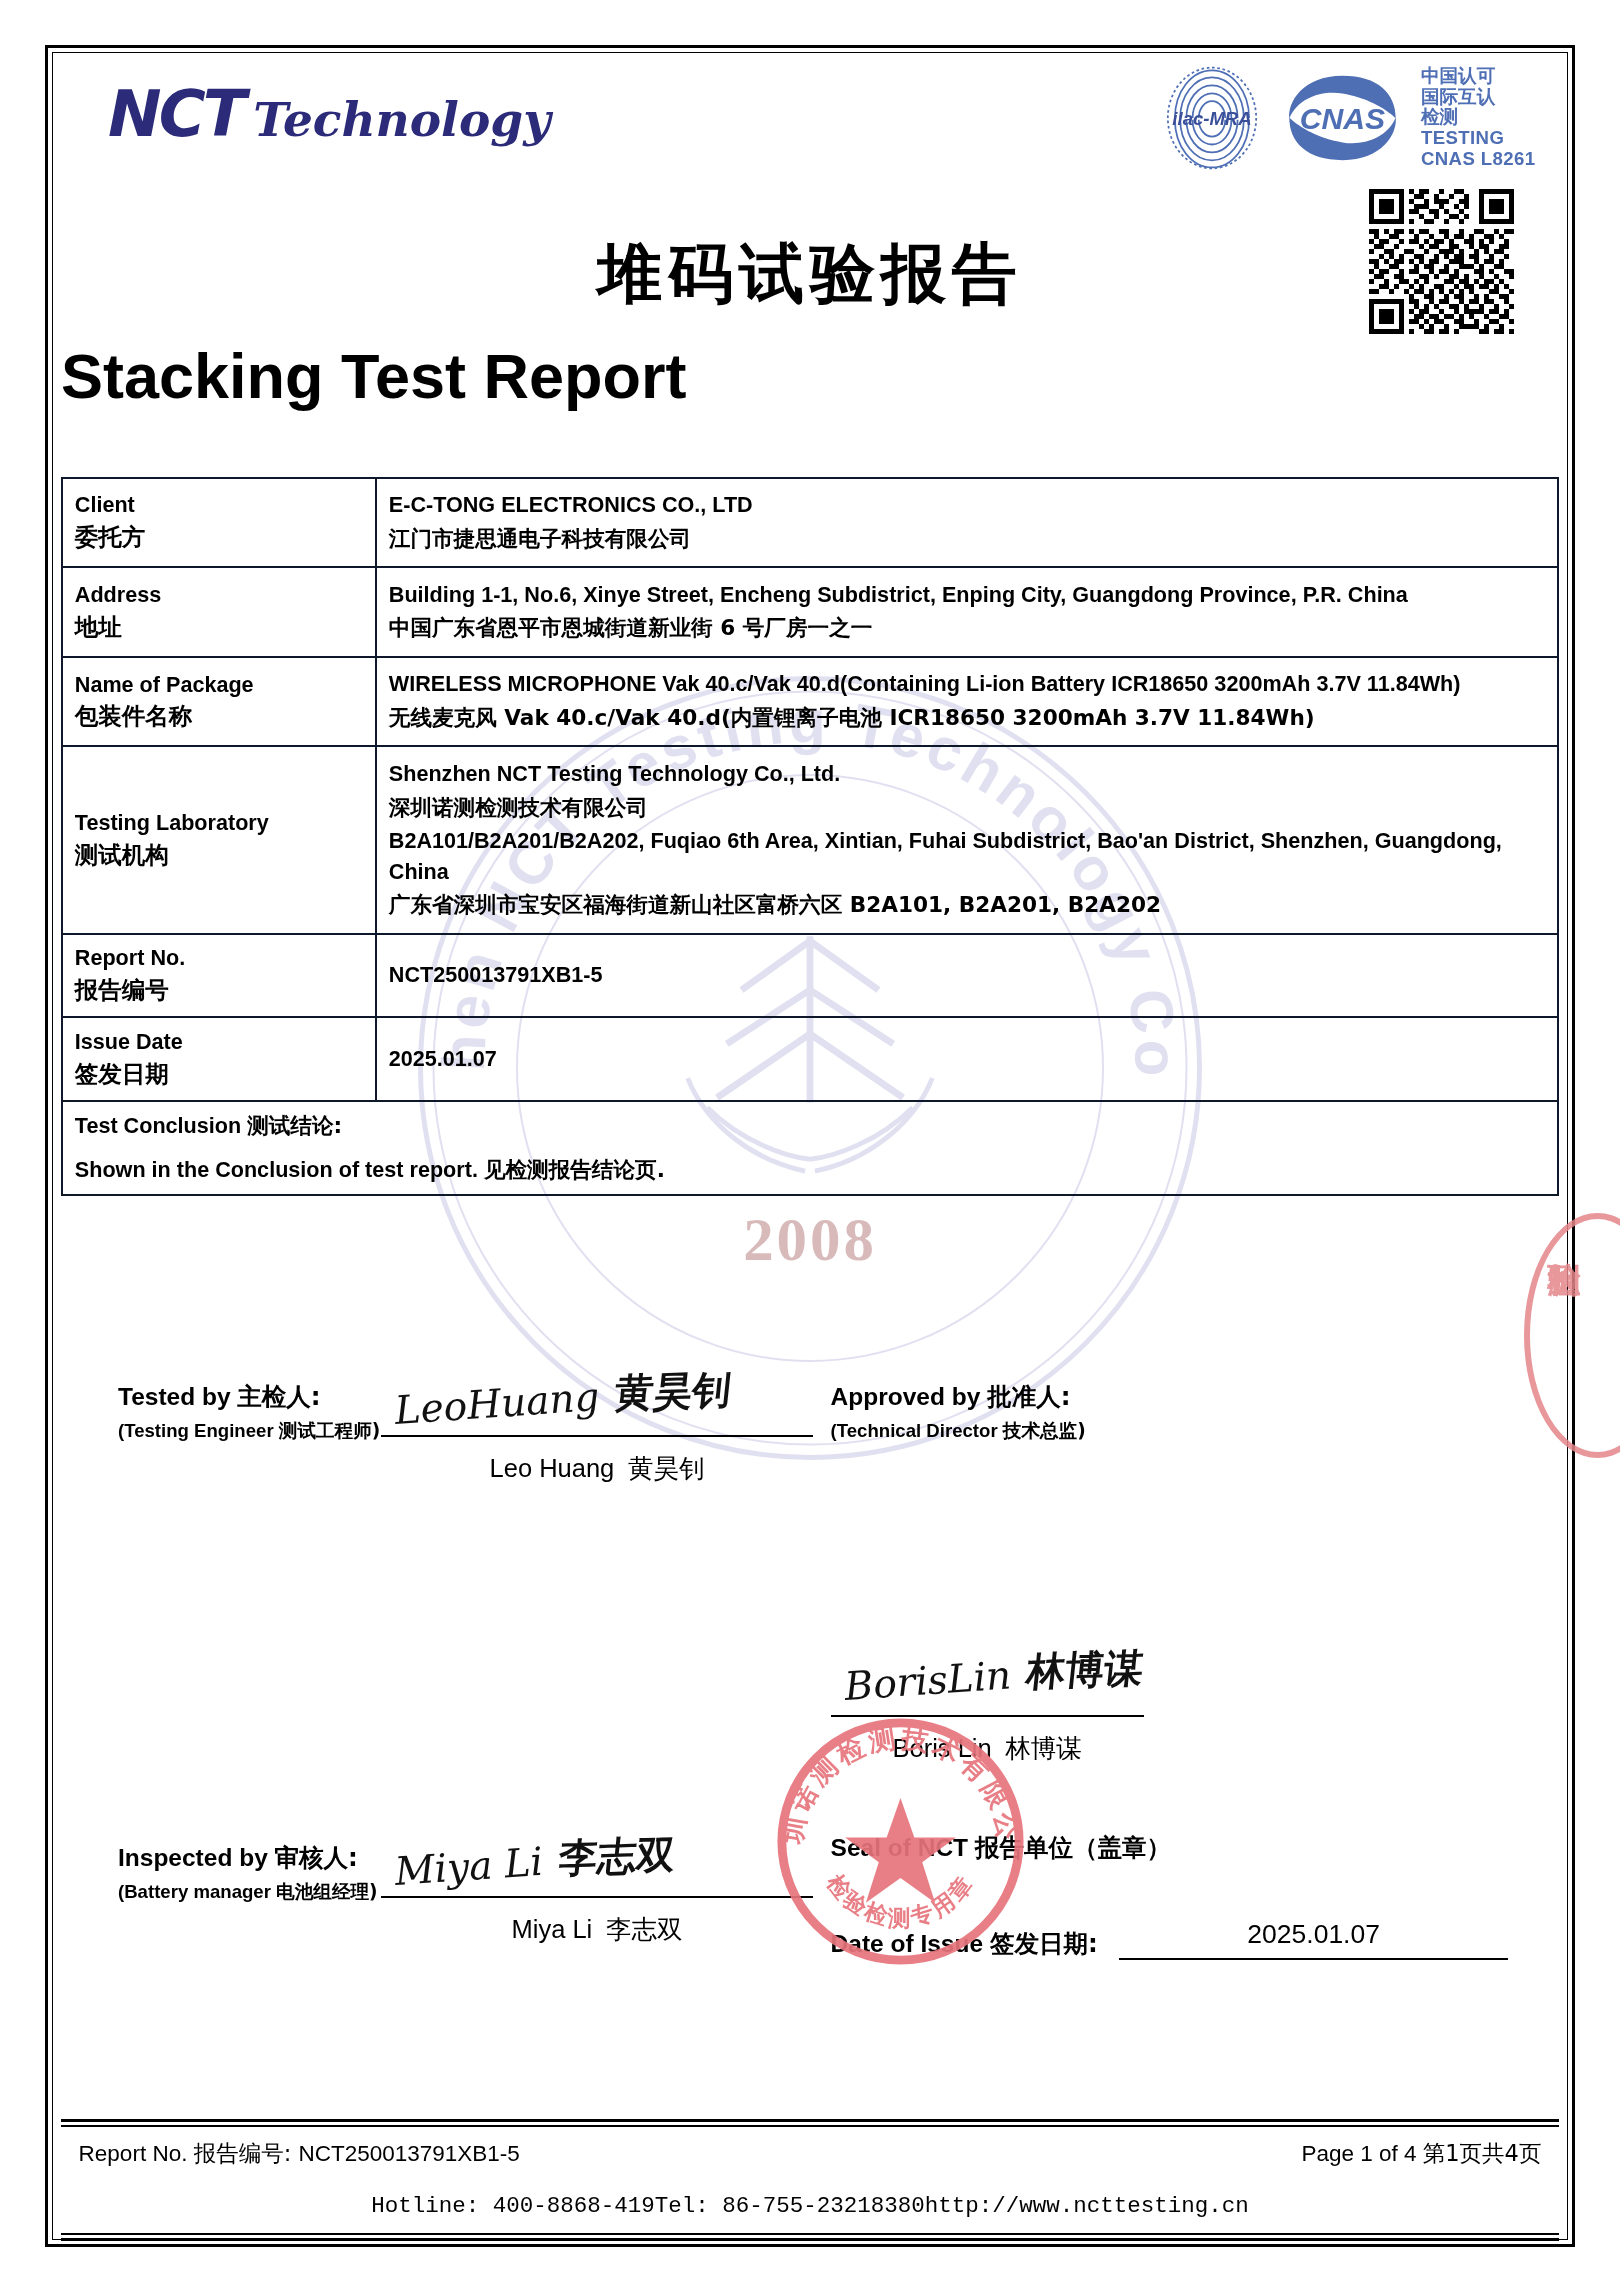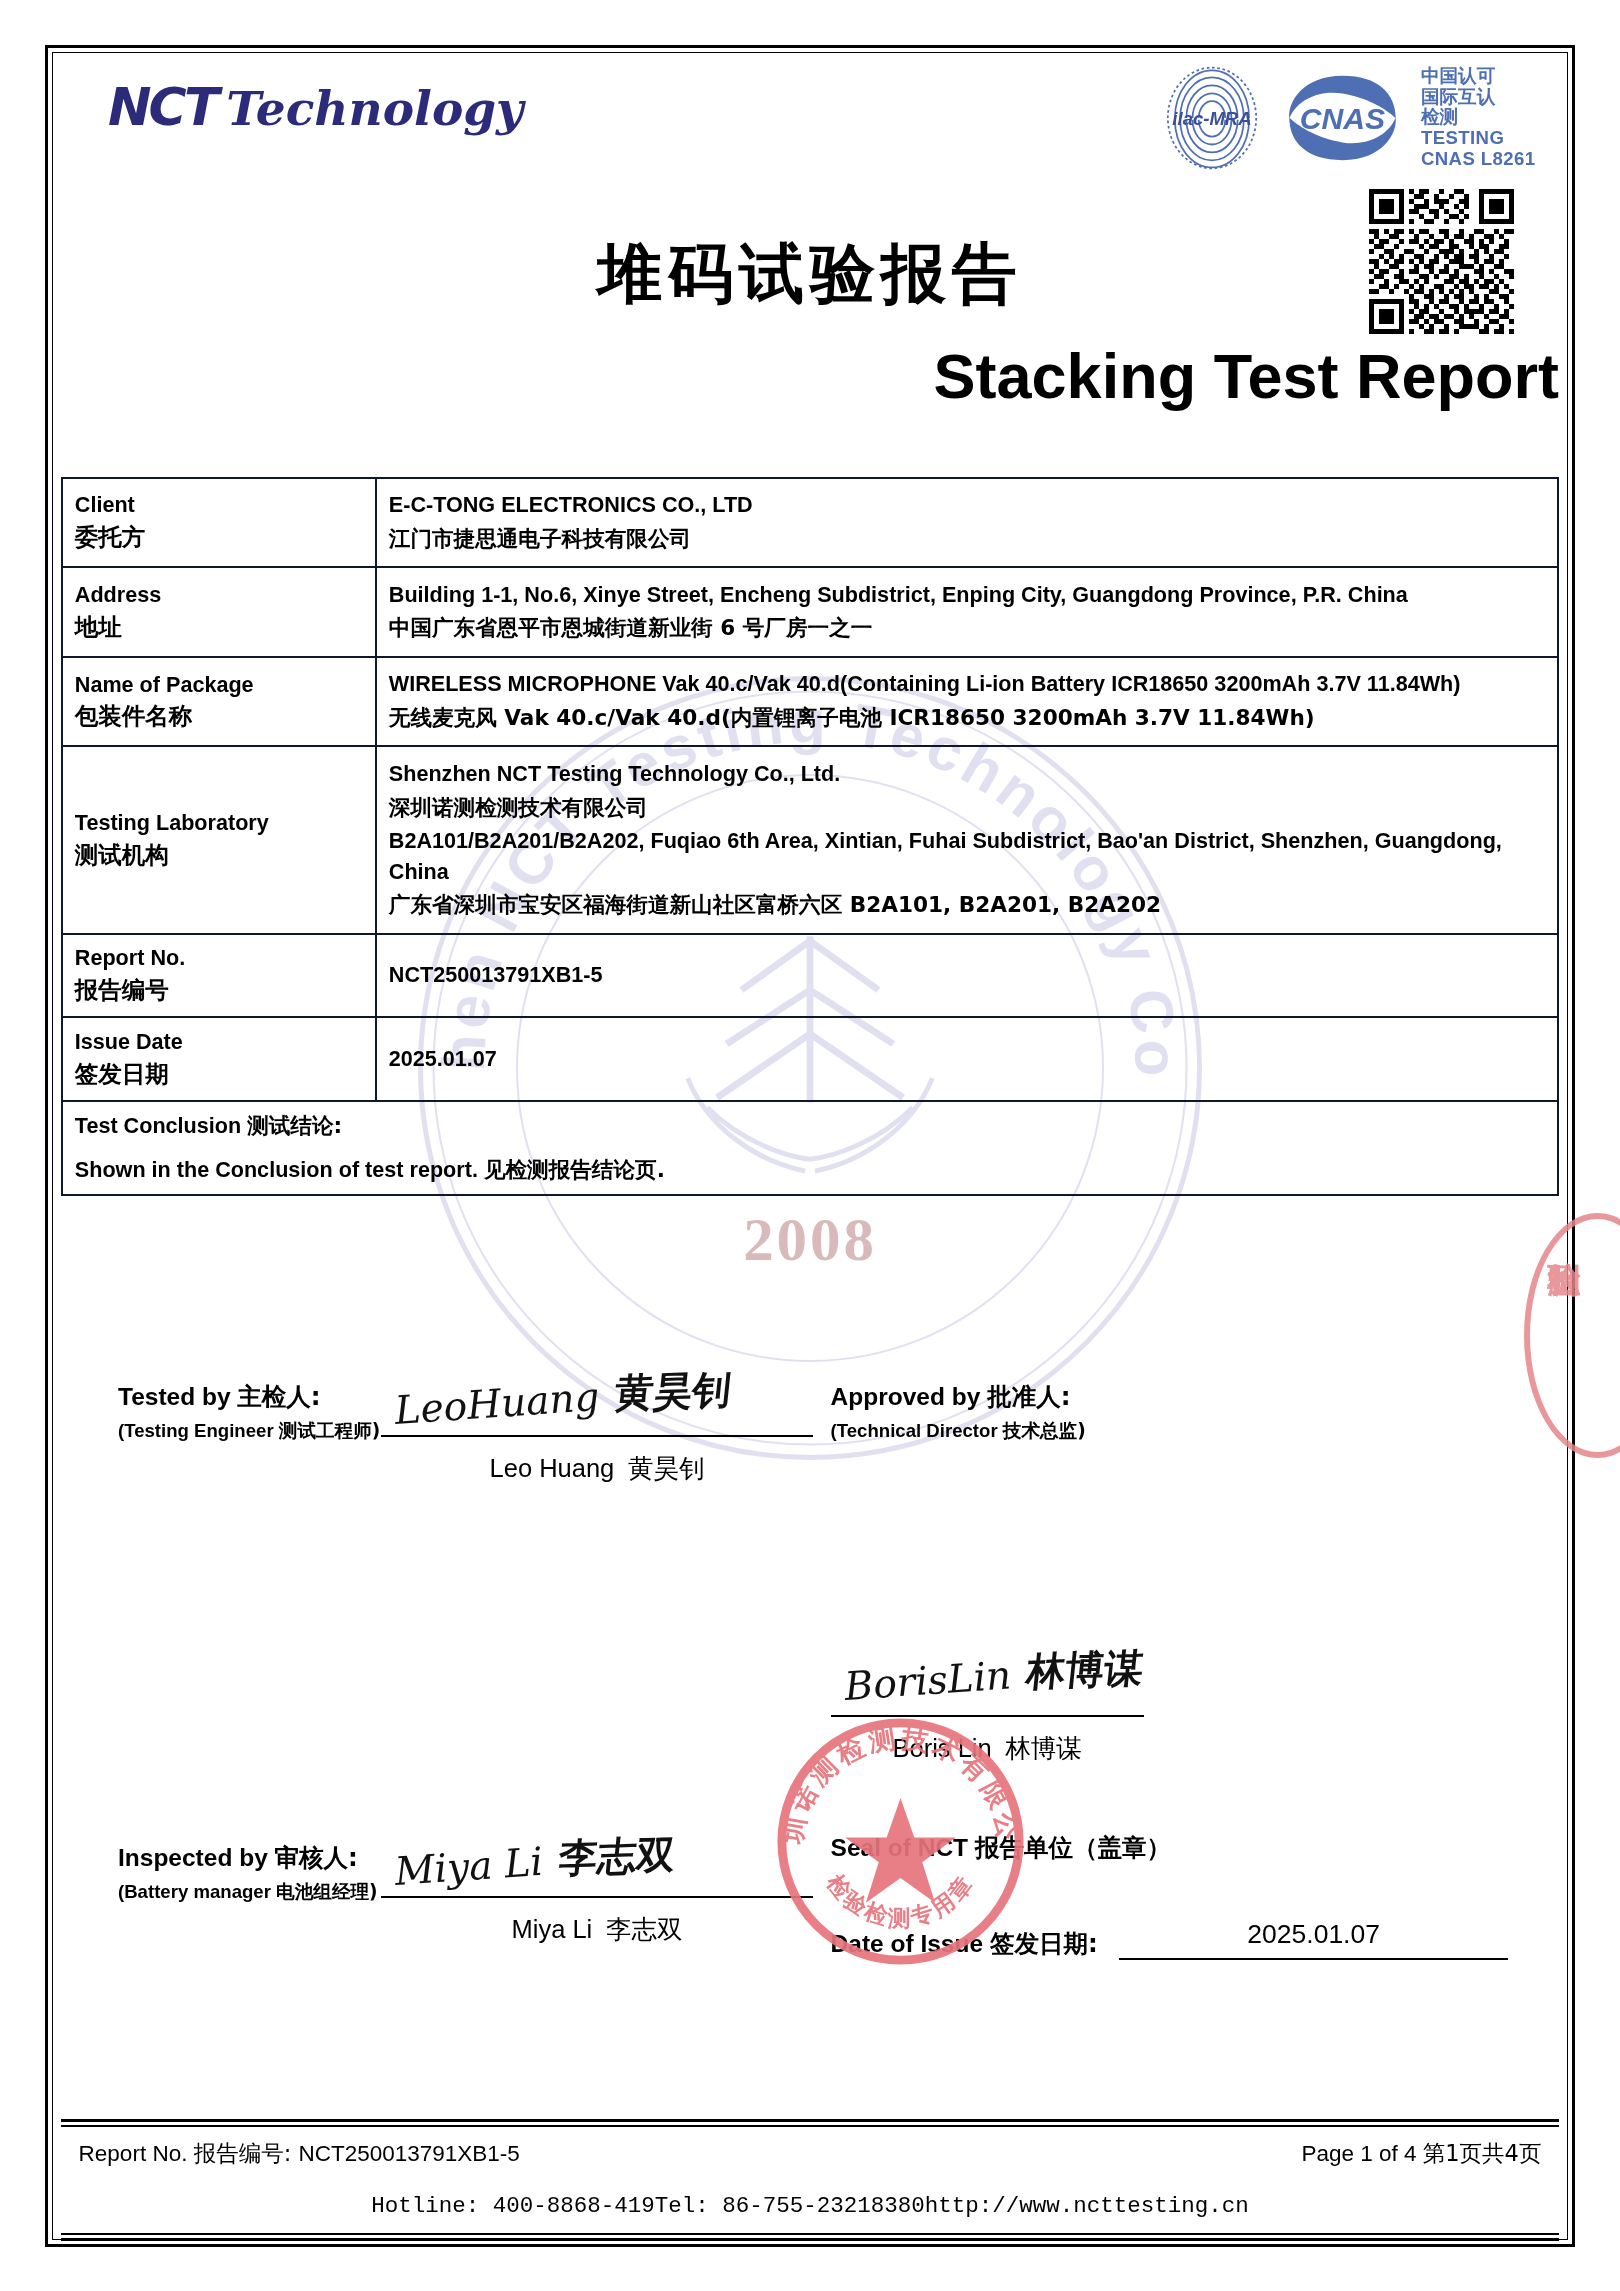--- a/index.html
+++ b/index.html
@@ -89,21 +89,21 @@
     position:relative;height:118px;
     z-index:5;
   }
   .logo{
     position:absolute;left:47px;top:15.7px;
     font-style:italic;font-weight:bold;
     color:#2b2b7a;
     white-space:nowrap;
   }
   .logo .nct{
-    font-size:52px;letter-spacing:-2.9px;
+    font-size:64px;letter-spacing:-2.9px;
     font-family:"DejaVu Sans",sans-serif;
   }
   .logo .tech{
     font-size:47px;margin-left:9.8px;
     font-family:"DejaVu Serif",serif;
   }
 
   .accred{
     position:absolute;right:23.5px;top:3.9px;
     display:flex;align-items:center;gap:15.7px;
@@ -120,21 +120,21 @@
   .cnas-txt .en{font-family:"Liberation Sans",sans-serif;font-size:18.6px;letter-spacing:0.4px;}
 
   
   .titlewrap{position:relative;margin-top:51px;z-index:5;}
   .title-cn{
     text-align:center;font-size:65px;font-weight:bold;
     font-family:"DejaVu Sans",sans-serif;letter-spacing:5.9px;
     color:#000;
   }
   .title-en{
-    text-align:right;font-size:63px;font-weight:bold;
+    text-align:left;font-size:63px;font-weight:bold;
     margin-top:21.6px;color:#000;letter-spacing:0px;
   }
   .qr{
     position:absolute;right:45px;top:-41px;
     width:145px;height:145px;
   }
   .qr svg{display:block;width:100%;height:100%;}
 
   
   table.main{

